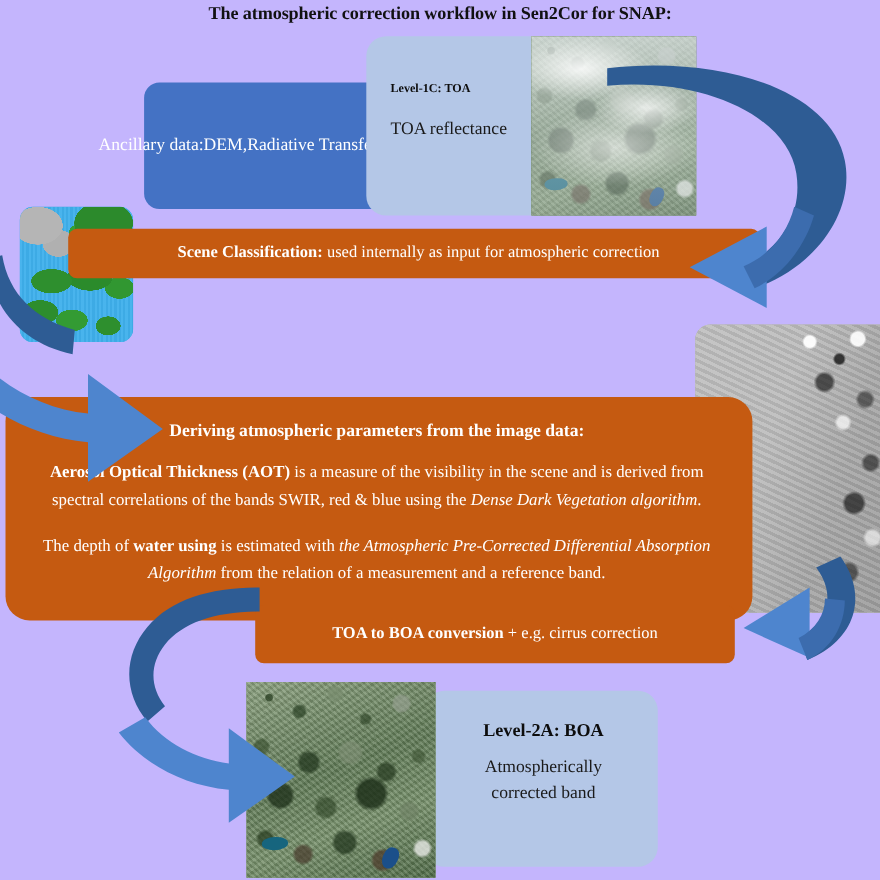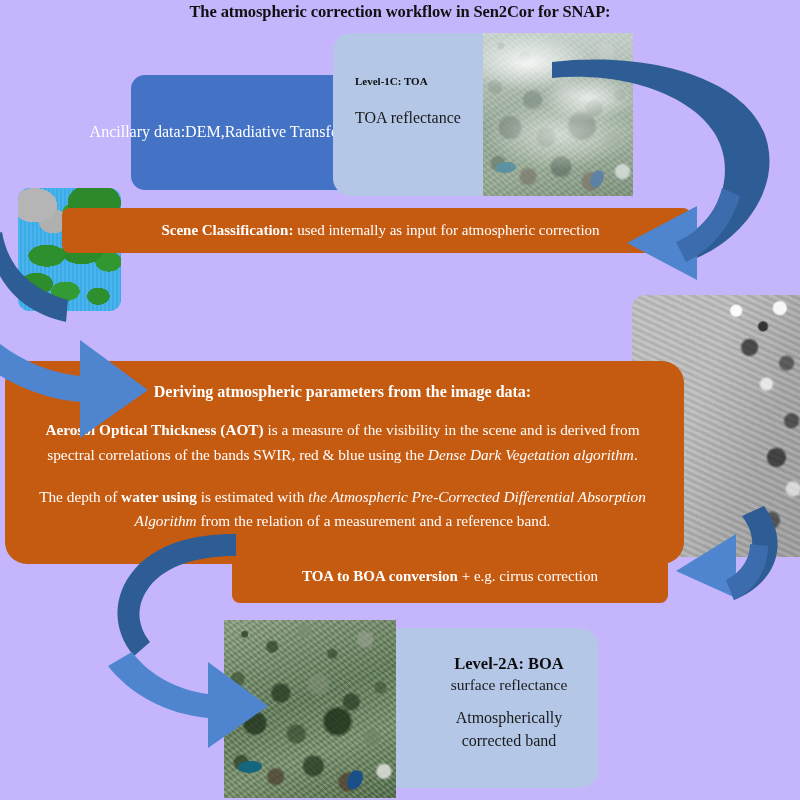--- a/index.html
+++ b/index.html
@@ -236,21 +236,21 @@
   }
   #toa-boa-banner b { font-weight: bold; }
 
   #l2a-box {
     left: 386px; top: 628px; width: 212px; height: 160px;
     border-radius: 18px;
     z-index: 3;
   }
   #l2a-inner {
     position: absolute;
-    left: 35px; top: 26px; width: 176px;
+    left: 20px; top: 26px; width: 176px;
     text-align: center;
   }
   #l2a-title { font-size: 16.5px; font-weight: bold; color: #0d0d0d; }
   #l2a-sub { font-size: 15.5px; color: #1a1a1a; margin-top: 2px; }
   #l2a-note { font-size: 16px; color: #1a1a1a; margin-top: 12px; line-height: 1.45; }
 
   
   #arrows {
     position: absolute;
     left: 0; top: 0;
@@ -318,21 +318,20 @@
 
   <div class="box orange-box" id="toa-boa-banner">
     <span>
       <b>TOA to BOA conversion</b><span> + e.g. cirrus correction</span>
     </span>
   </div>
 
   <div class="box lightblue-box" id="l2a-box">
     <div id="l2a-inner">
       <div id="l2a-title">Level-2A: BOA</div>
-      <div id="l2a-sub">surface reflectance</div>
       <div id="l2a-note">
         <div>Atmospherically</div>
         <div>corrected band</div>
       </div>
     </div>
   </div>
 
   <div class="raster" id="boa-img">
     <div class="terrain">
       <div class="lake-a"></div>

